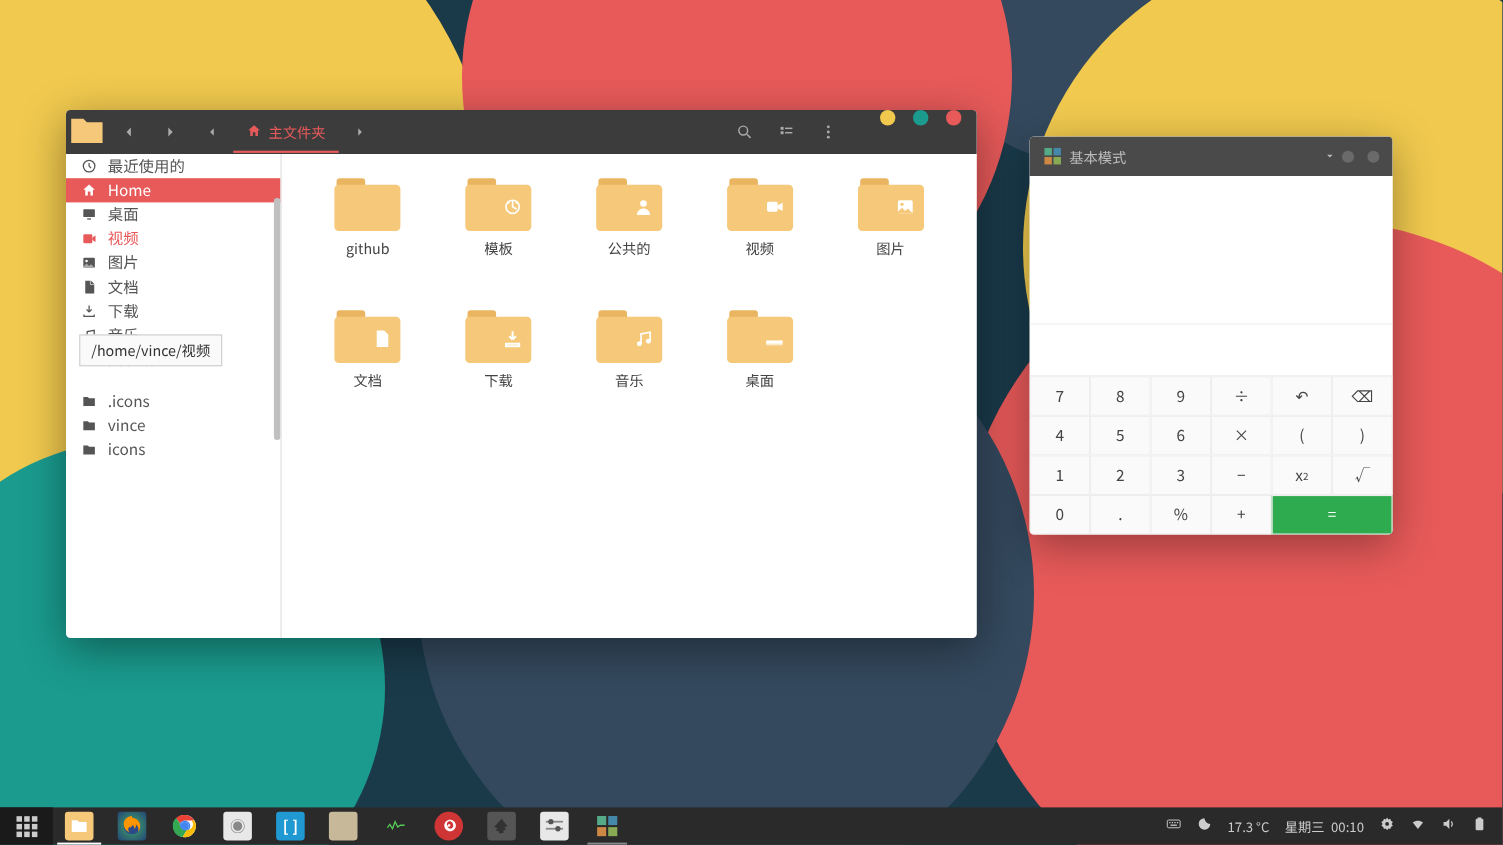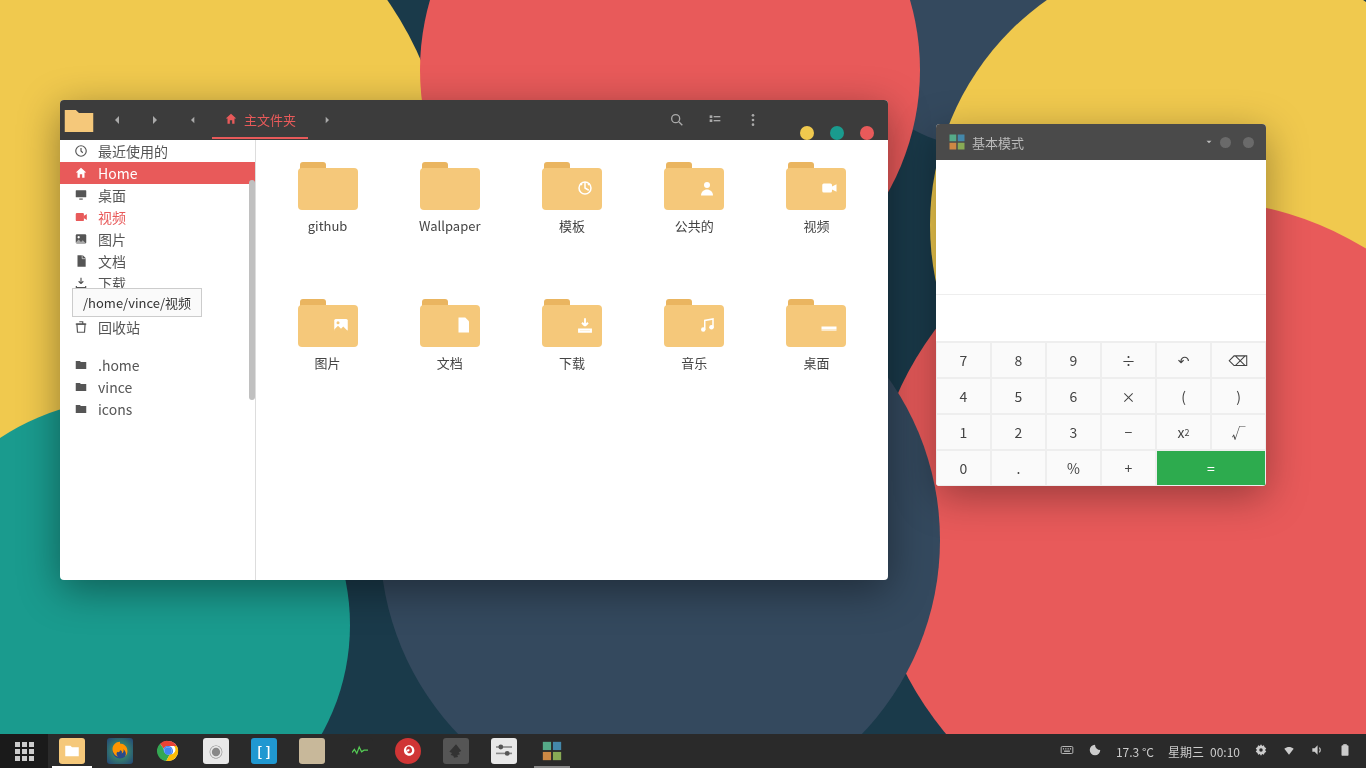--- a/index.html
+++ b/index.html
@@ -11,21 +11,21 @@
 .c-yellow1 { width: 700px; height: 700px; background: #f0c94e; left: -250px; top: -150px; }
 .c-teal1 { width: 450px; height: 450px; background: #1a9b8e; left: -100px; top: 400px; }
 .c-red1 { width: 500px; height: 500px; background: #e85a5a; left: 420px; top: -180px; }
 .c-dark1 { width: 560px; height: 560px; background: #34495e; left: 380px; top: 260px; }
 .c-yellow2 { width: 550px; height: 550px; background: #f0c94e; left: 930px; top: -50px; }
 .c-red2 { width: 650px; height: 650px; background: #e85a5a; left: 870px; top: 200px; }
 .c-dark2 { width: 350px; height: 350px; background: #34495e; left: 820px; top: -200px; }
 
 
 .filemanager { position: absolute; left: 60px; top: 100px; width: 828px; height: 480px; background: #fff; border-radius: 4px; box-shadow: 0 10px 40px rgba(0,0,0,0.4); z-index: 10; display: flex; flex-direction: column; overflow: hidden; }
-.fm-titlebar { height: 40px; background: #3c3c3c; display: flex; align-items: flex-end; color: #ccc; font-size: 13px; }
+.fm-titlebar { height: 40px; background: #3c3c3c; display: flex; align-items: flex-start; color: #ccc; font-size: 13px; }
 .fm-icon-btn { width: 38px; height: 40px; display: flex; align-items: center; justify-content: center; color: #aaa; cursor: pointer; }
 .fm-icon-btn svg { width: 16px; height: 16px; fill: currentColor; }
 .fm-fileicon { width: 38px; display: flex; align-items: center; justify-content: center; }
 .fm-breadcrumb { display: flex; align-items: center; height: 40px; color: #aaa; }
 .fm-crumb-home { color: #e85a5a; display: flex; align-items: center; gap: 6px; padding: 0 12px; height: 38px; border-bottom: 2px solid #e85a5a; }
 .fm-crumb-home svg { width: 14px; height: 14px; fill: currentColor; }
 .fm-spacer { flex: 1; }
 .fm-ctrl-dot { width: 14px; height: 14px; border-radius: 50%; margin: 0 8px; }
 .fm-ctrl-min { background: #f0c94e; }
 .fm-ctrl-max { background: #1a9b8e; }
@@ -34,30 +34,30 @@
 .fm-body { flex: 1; display: flex; }
 .fm-sidebar { width: 196px; border-right: 1px solid #ddd; overflow-y: auto; font-size: 14px; }
 .sb-item { display: flex; align-items: center; height: 22px; padding: 11px 14px; gap: 10px; color: #555; cursor: pointer; }
 .sb-item.selected { background: #e85a5a; color: #fff; }
 .sb-item.hover { color: #e85a5a; }
 .sb-item svg { width: 14px; height: 14px; fill: currentColor; flex-shrink: 0; }
 .sb-sep { height: 16px; }
 .sb-scrollbar { position: absolute; right: 0; top: 40px; bottom: 0; width: 6px; }
 .sb-thumb { position: absolute; left: 0; top: 0; width: 6px; height: 220px; background: #c0c0c0; border-radius: 3px; }
 
-.fm-content { flex: 1; padding: 20px 24px; display: grid; grid-template-columns: repeat(5, 1fr); grid-auto-rows: 110px; gap: 27px; align-content: start; }
+.fm-content { flex: 1; padding: 20px 24px; display: grid; grid-template-columns: repeat(5, 1fr); grid-auto-rows: 110px; gap: 10px; align-content: start; }
 .folder-item { display: flex; flex-direction: column; align-items: center; gap: 6px; cursor: pointer; }
 .folder-icon { width: 60px; height: 50px; position: relative; }
 .folder-base { position: absolute; bottom: 0; width: 60px; height: 42px; background: #f5c87a; border-radius: 4px; }
 .folder-tab { position: absolute; top: 2px; left: 2px; width: 26px; height: 10px; background: #eab560; border-radius: 3px 3px 0 0; }
 .folder-symbol { position: absolute; bottom: 8px; right: 8px; color: #fff; }
 .folder-symbol svg { width: 18px; height: 18px; fill: #fff; }
 .folder-label { font-size: 13px; color: #444; }
 
-.tooltip { position: absolute; left: 72px; top: 288px; background: #fafafa; border: 1px solid #ccc; padding: 4px 10px; font-size: 13px; color: #333; z-index: 20; }
+.tooltip { position: absolute; left: 72px; top: 304px; background: #fafafa; border: 1px solid #ccc; padding: 4px 10px; font-size: 13px; color: #333; z-index: 20; }
 
 
 .calculator { position: absolute; left: 936px; top: 124px; width: 330px; background: #fff; border-radius: 4px; box-shadow: 0 10px 40px rgba(0,0,0,0.35); z-index: 10; overflow: hidden; }
 .calc-titlebar { height: 36px; background: #4a4a4a; display: flex; align-items: center; color: #bbb; font-size: 13px; }
 .calc-title { flex: 1; text-align: center; display: flex; align-items: center; justify-content: space-between; gap: 4px; }
 .calc-ctrl-dot { width: 11px; height: 11px; border-radius: 50%; background: #6a6a6a; margin: 0 6px; }
 .calc-ctrl-dot:last-child { margin-right: 12px; }
 .calc-appicon { width: 30px; display: flex; align-items: center; justify-content: center; margin-left: 6px; }
 .calc-display { height: 134px; background: #fff; }
 .calc-input { height: 48px; background: #fff; border-top: 1px solid #eee; border-bottom: 1px solid #eee; }
@@ -222,21 +222,21 @@
             <path d="M5 7h14l-1 14H6z" fill="none" stroke="currentColor" stroke-width="2"></path>
             <path d="M3 7h18M9 3h6v4" fill="none" stroke="currentColor" stroke-width="2"></path>
           </svg>
           <span>回收站</span>
         </div>
         <div class="sb-sep"></div>
         <div class="sb-item">
           <svg viewBox="0 0 24 24">
             <path d="M3 5h7l2 2h9v12H3z"></path>
           </svg>
-          <span>.home</span>
+          <span>.icons</span>
         </div>
         <div class="sb-item">
           <svg viewBox="0 0 24 24">
             <path d="M3 5h7l2 2h9v12H3z"></path>
           </svg>
           <span>vince</span>
         </div>
         <div class="sb-item">
           <svg viewBox="0 0 24 24">
             <path d="M3 5h7l2 2h9v12H3z"></path>
@@ -245,28 +245,20 @@
         </div>
       </div>
     <div class="fm-content" id="fm-content">
         <div class="folder-item">
           <div class="folder-icon">
             <div class="folder-tab"></div>
             <div class="folder-base"></div>
             <div class="folder-symbol"></div>
           </div>
           <div class="folder-label">github</div>
-        </div>
-        <div class="folder-item">
-          <div class="folder-icon">
-            <div class="folder-tab"></div>
-            <div class="folder-base"></div>
-            <div class="folder-symbol"></div>
-          </div>
-          <div class="folder-label">Wallpaper</div>
         </div>
         <div class="folder-item">
           <div class="folder-icon">
             <div class="folder-tab"></div>
             <div class="folder-base"></div>
             <div class="folder-symbol"><svg viewBox="0 0 24 24">
                 <circle cx="12" cy="12" r="8" fill="none" stroke="#fff" stroke-width="2"></circle>
                 <path d="M12 4v8l5 3" stroke="#fff" stroke-width="2" fill="none"></path>
                 <path d="M6 6l2 2M18 6l-2 2" stroke="#fff" stroke-width="2"></path>
               </svg></div>

